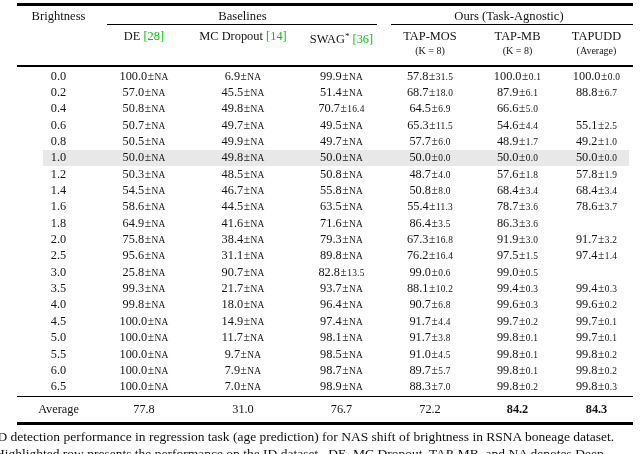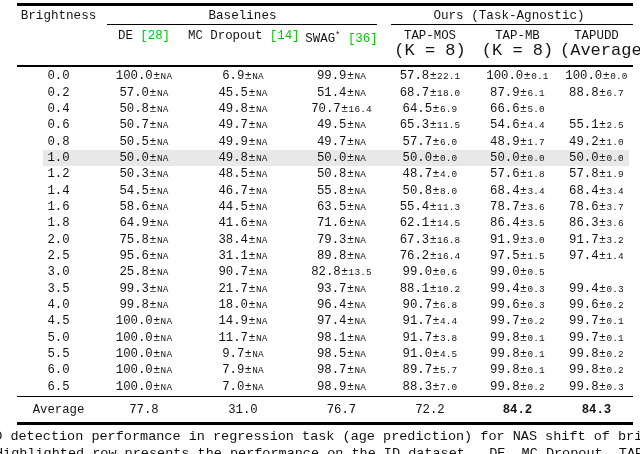--- a/index.html
+++ b/index.html
@@ -1,19 +1,19 @@
 <!DOCTYPE html>
 <html style="--cite: #00c800; --hl: #e8e8e8; --text: #141414; --rule: #000000;"><head>
 <meta charset="utf-8">
 <style>
   * { margin:0; padding:0; box-sizing:border-box; }
   html,body { background:#ffffff; }
   .page {
     position:relative; width:640px; height:454px; background:#fff;
-    overflow:hidden; font-family:Liberation Mono, monospace;
+    overflow:hidden; font-family:Liberation Serif, serif;
     color:var(--text,#141414);
   }
   .rule { position:absolute; background:var(--rule,#000); }
   #rule-top        { left:17px; width:616px; top:3.4px;  height:2.4px; }
   #cmid-baselines  { left:107px; width:270px; top:24px;  height:1.2px; }
   #cmid-ours       { left:391px; width:242px; top:24px;  height:1.2px; }
   #rule-header     { left:17px; width:616px; top:65px;   height:1.7px; }
   #rule-preavg     { left:17px; width:616px; top:395.5px;height:1.6px; }
   #rule-bottom     { left:17px; width:616px; top:422px;  height:2.6px; }
 
@@ -21,21 +21,21 @@
   #hdr-brightness { left:17px;  width:83px;  text-align:center; }
   #hdr-baselines  { left:100px; width:285px; text-align:center; }
   #hdr-ours       { left:385px; width:248px; text-align:center; }
 
   .grid {
     position:absolute; left:17px; width:616px;
     display:grid; grid-template-columns:83px 88px 110px 87px 90px 85px 73px;
   }
   #header-row2 { top:29px; }
   #header-row2 .tcell { text-align:center; font-size:12.4px; line-height:14.5px; }
-  .colsub { display:block; font-size:17px; }
+  .colsub { display:block; font-size:10px; }
 
   #table-body { top:68px; }
   #table-body { display:block; }
   .trow {
     position:relative;
     display:grid; grid-template-columns:83px 88px 110px 87px 90px 85px 73px;
     height:16.35px; align-items:center;
   }
   .trow.highlight::before {
     content:""; position:absolute; left:26px; right:4px; top:0.5px; bottom:0.5px;
@@ -82,21 +82,21 @@
     </div>
 
   <div class="rule" id="rule-header"></div>
 
   <div id="table-body" class="grid">
       <div class="trow">
         <div class="tcell">0.0</div>
         <div class="tcell"><span class="main">100.0</span><span class="pm">±</span><span class="sub">NA</span></div>
         <div class="tcell"><span class="main">6.9</span><span class="pm">±</span><span class="sub">NA</span></div>
         <div class="tcell"><span class="main">99.9</span><span class="pm">±</span><span class="sub">NA</span></div>
-        <div class="tcell"><span class="main">57.8</span><span class="pm">±</span><span class="sub">22.1</span></div>
+        <div class="tcell"><span class="main">57.8</span><span class="pm">±</span><span class="sub">31.5</span></div>
         <div class="tcell"><span class="main">100.0</span><span class="pm">±</span><span class="sub">0.1</span></div>
         <div class="tcell"><span class="main">100.0</span><span class="pm">±</span><span class="sub">0.0</span></div>
       </div>
       <div class="trow">
         <div class="tcell">0.2</div>
         <div class="tcell"><span class="main">57.0</span><span class="pm">±</span><span class="sub">NA</span></div>
         <div class="tcell"><span class="main">45.5</span><span class="pm">±</span><span class="sub">NA</span></div>
         <div class="tcell"><span class="main">51.4</span><span class="pm">±</span><span class="sub">NA</span></div>
         <div class="tcell"><span class="main">68.7</span><span class="pm">±</span><span class="sub">18.0</span></div>
         <div class="tcell"><span class="main">87.9</span><span class="pm">±</span><span class="sub">6.1</span></div>
@@ -162,21 +162,20 @@
         <div class="tcell"><span class="main">63.5</span><span class="pm">±</span><span class="sub">NA</span></div>
         <div class="tcell"><span class="main">55.4</span><span class="pm">±</span><span class="sub">11.3</span></div>
         <div class="tcell"><span class="main">78.7</span><span class="pm">±</span><span class="sub">3.6</span></div>
         <div class="tcell"><span class="main">78.6</span><span class="pm">±</span><span class="sub">3.7</span></div>
       </div>
       <div class="trow">
         <div class="tcell">1.8</div>
         <div class="tcell"><span class="main">64.9</span><span class="pm">±</span><span class="sub">NA</span></div>
         <div class="tcell"><span class="main">41.6</span><span class="pm">±</span><span class="sub">NA</span></div>
         <div class="tcell"><span class="main">71.6</span><span class="pm">±</span><span class="sub">NA</span></div>
-        <div class="tcell"><span class="main">62.1</span><span class="pm">±</span><span class="sub">14.5</span></div>
         <div class="tcell"><span class="main">86.4</span><span class="pm">±</span><span class="sub">3.5</span></div>
         <div class="tcell"><span class="main">86.3</span><span class="pm">±</span><span class="sub">3.6</span></div>
       </div>
       <div class="trow">
         <div class="tcell">2.0</div>
         <div class="tcell"><span class="main">75.8</span><span class="pm">±</span><span class="sub">NA</span></div>
         <div class="tcell"><span class="main">38.4</span><span class="pm">±</span><span class="sub">NA</span></div>
         <div class="tcell"><span class="main">79.3</span><span class="pm">±</span><span class="sub">NA</span></div>
         <div class="tcell"><span class="main">67.3</span><span class="pm">±</span><span class="sub">16.8</span></div>
         <div class="tcell"><span class="main">91.9</span><span class="pm">±</span><span class="sub">3.0</span></div>

